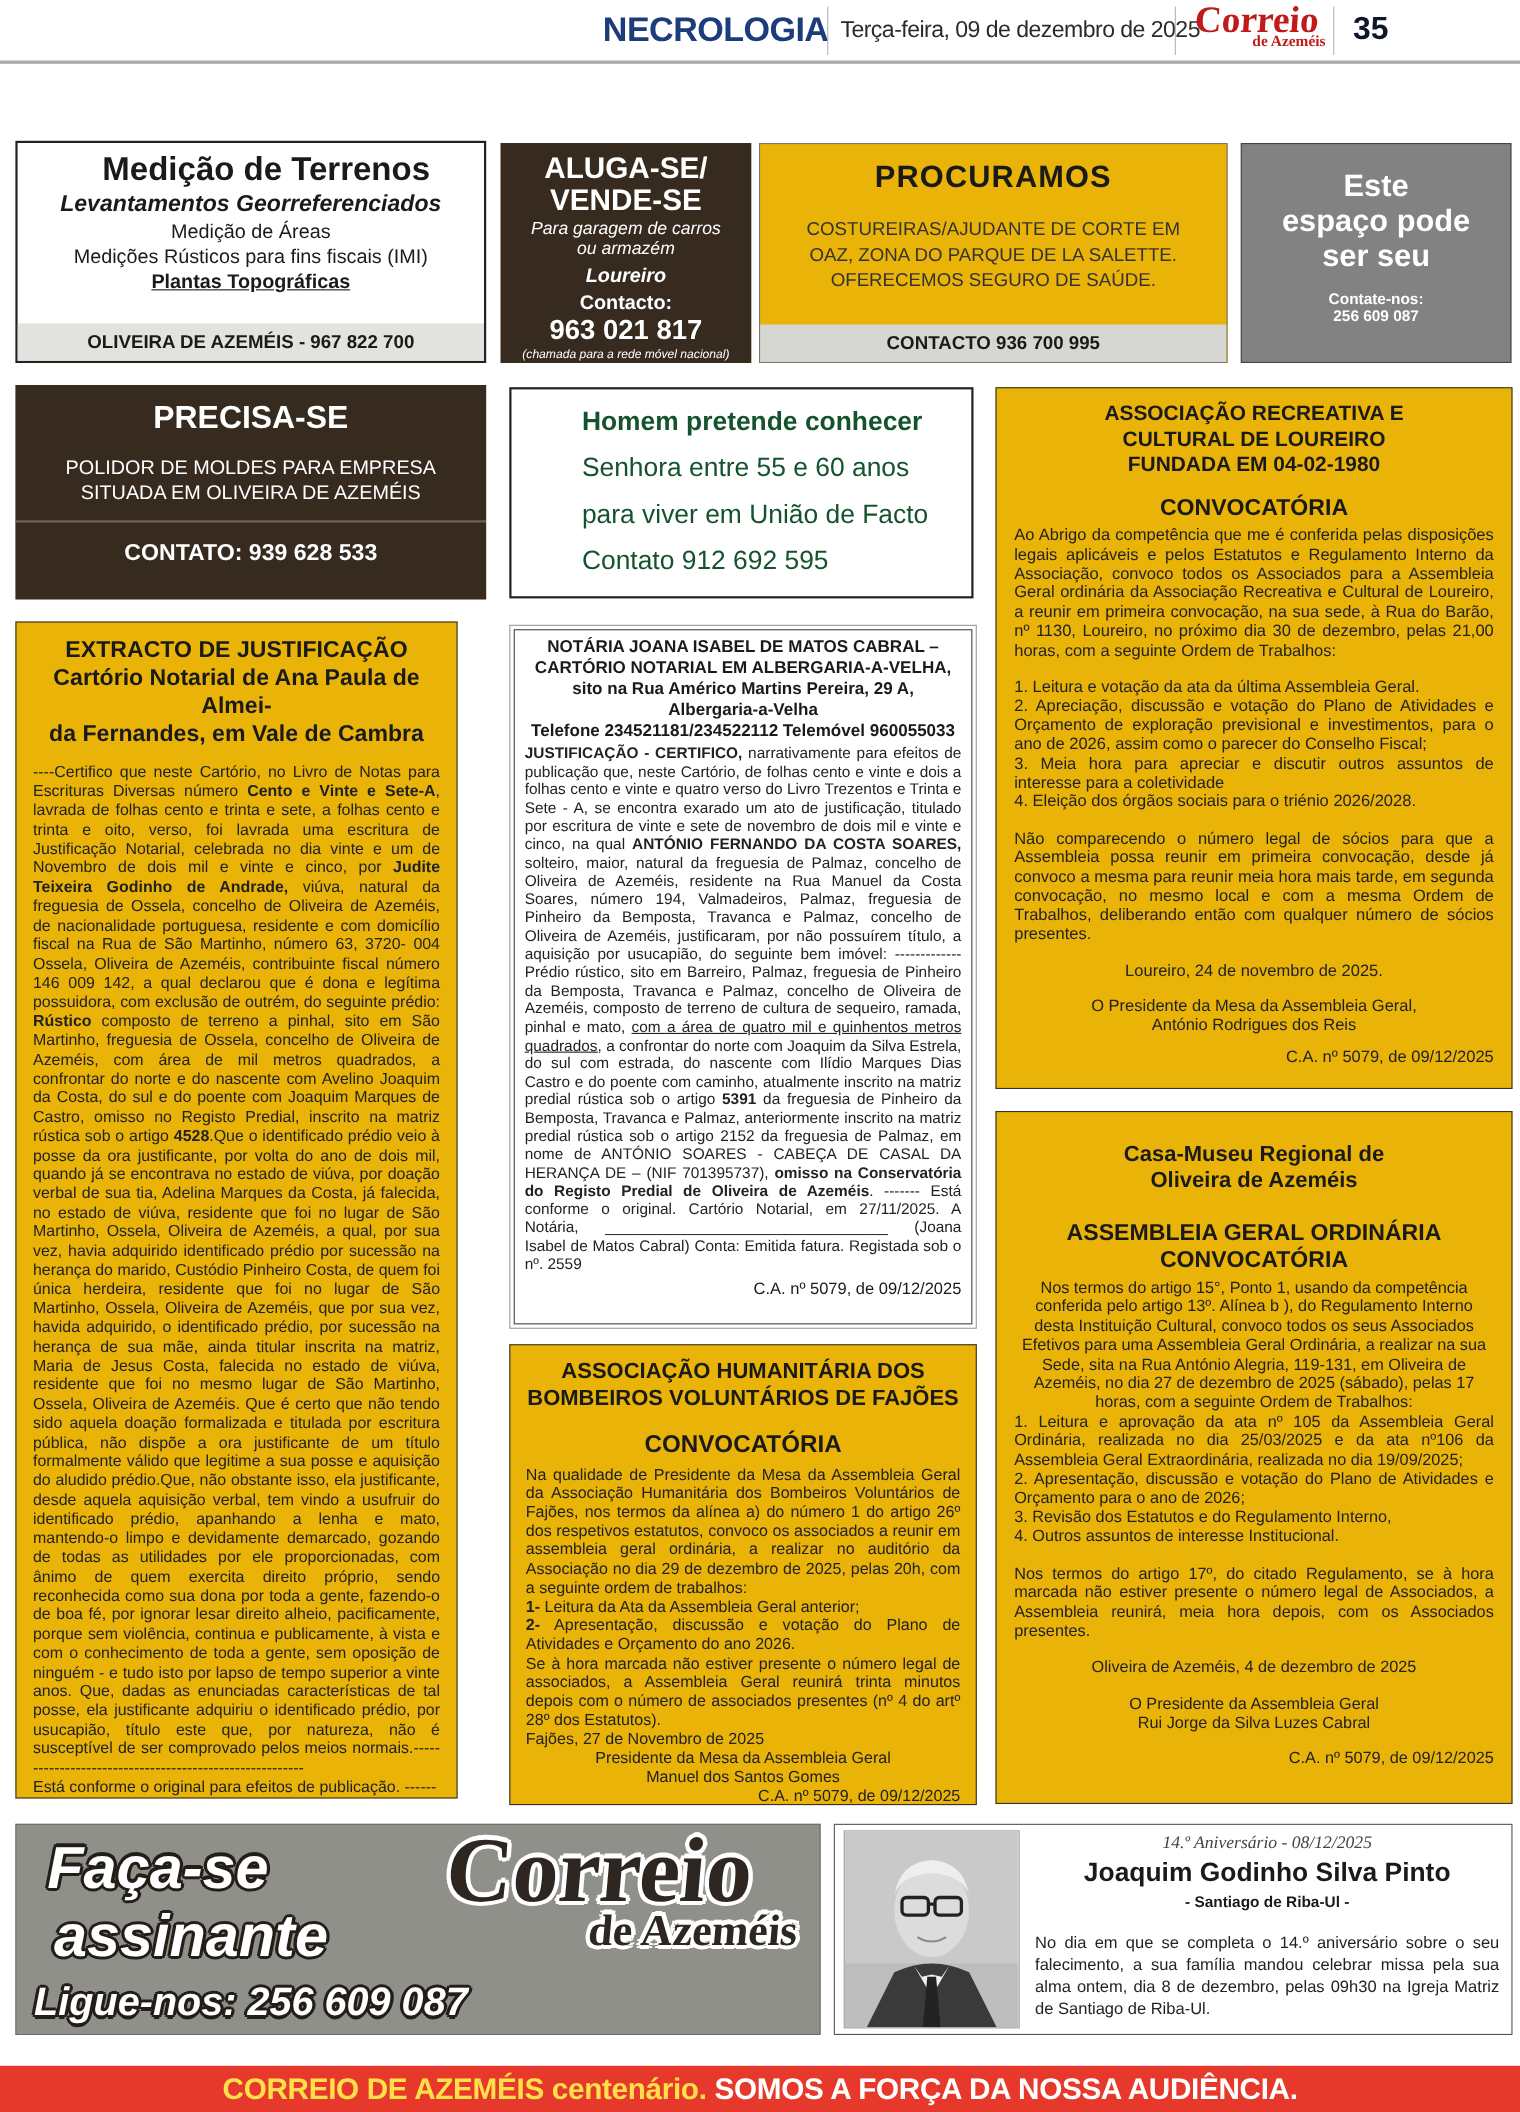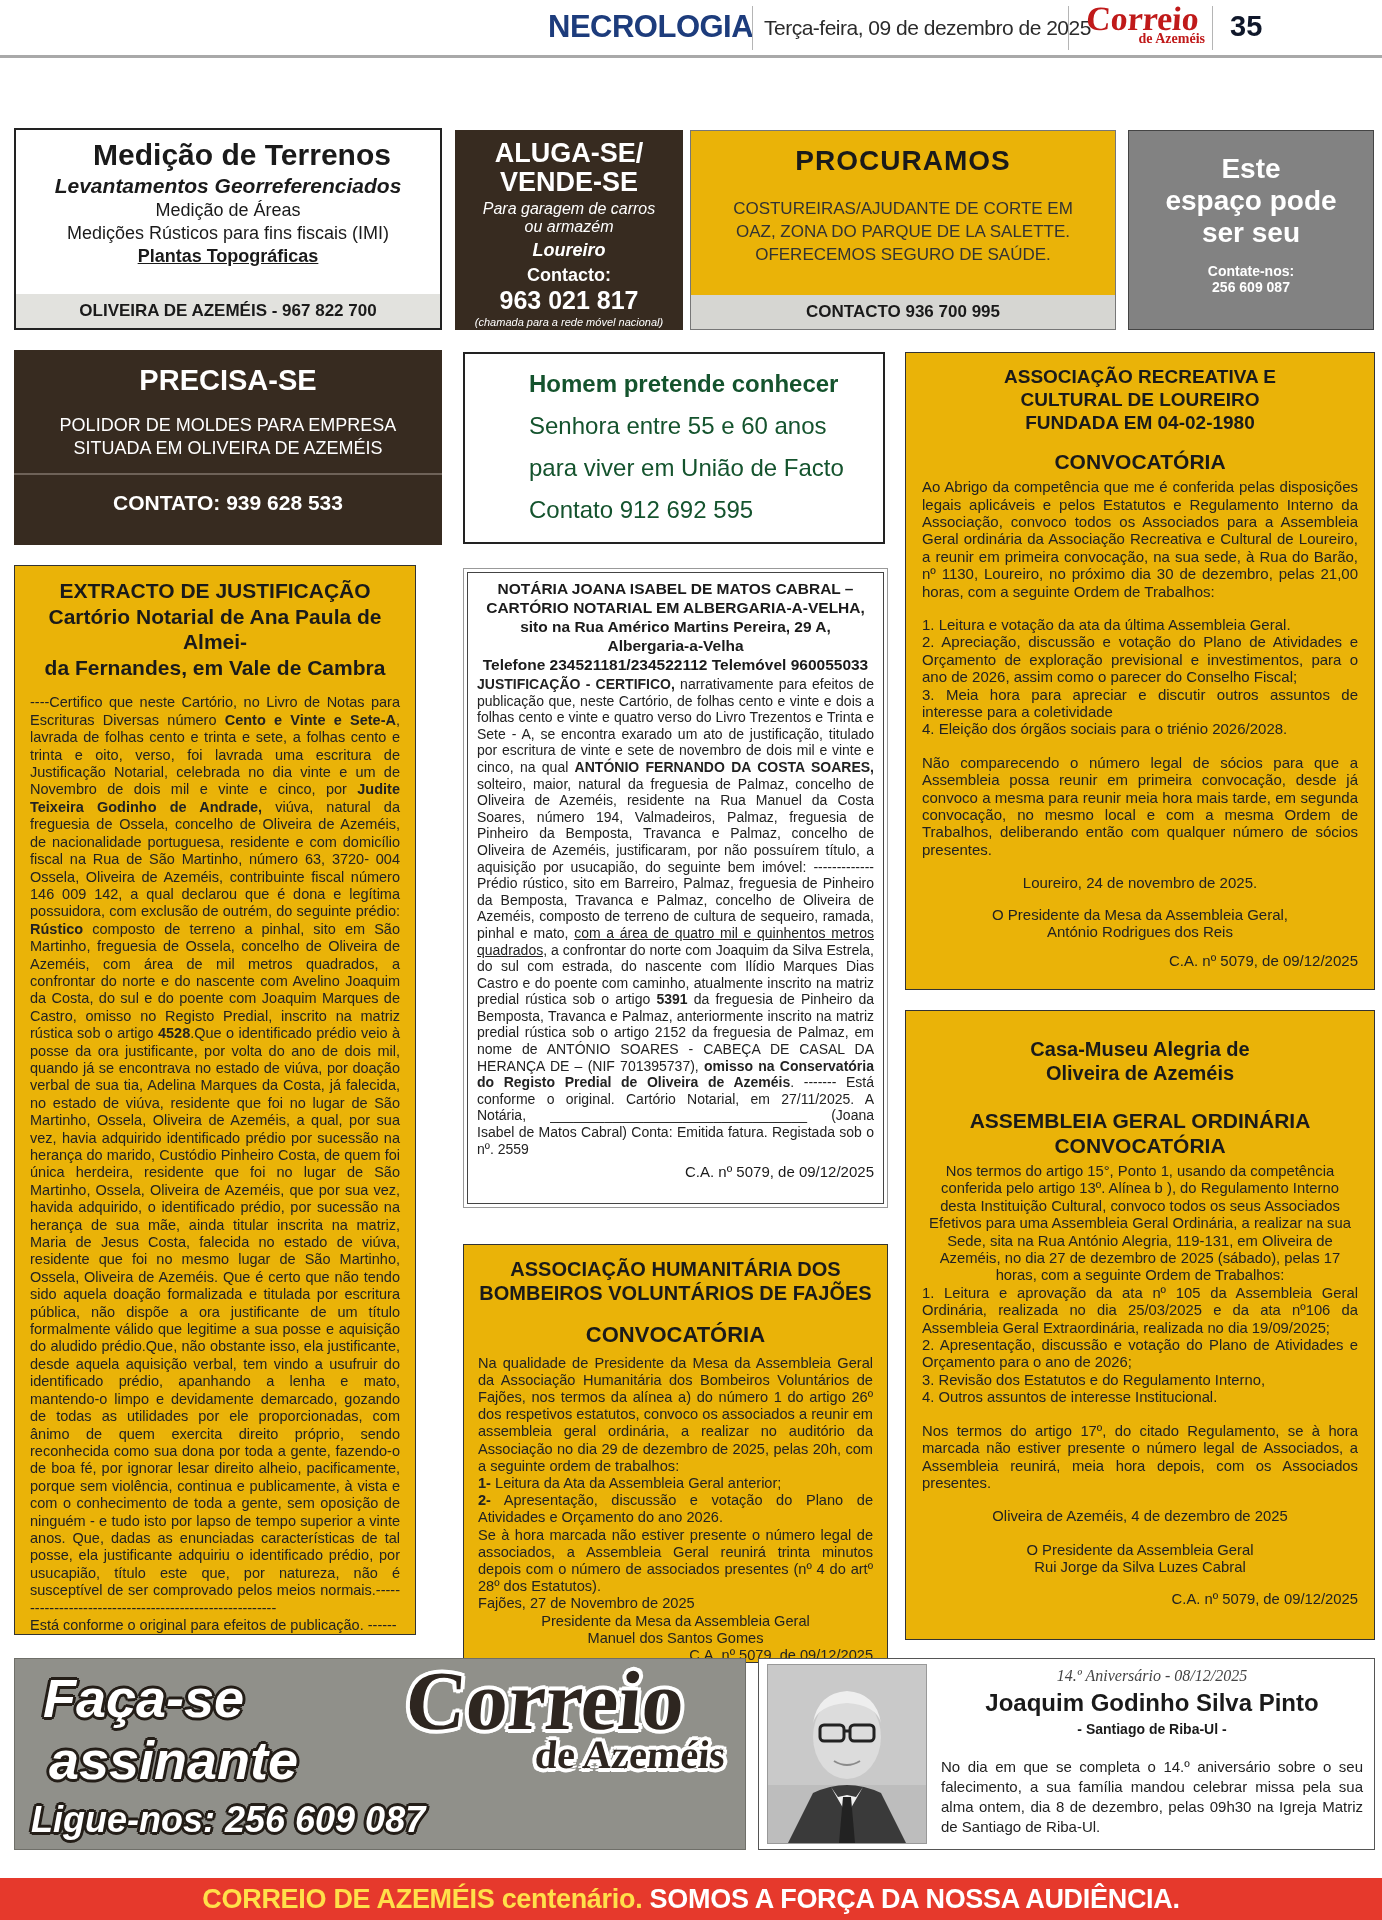--- a/index.html
+++ b/index.html
@@ -126,21 +126,21 @@
           <div>CARTÓRIO NOTARIAL EM ALBERGARIA-A-VELHA,</div>
           <div>sito na Rua Américo Martins Pereira, 29 A,</div>
           <div>Albergaria-a-Velha</div>
           <div>Telefone 234521181/234522112 Telemóvel 960055033</div>
         </div>
       <div class="body-just" style="font-size:14px;line-height:16.6px;margin-top:2px;color:#222;"><span style="font-weight: 700;">JUSTIFICAÇÃO - CERTIFICO,</span><span> narrativamente para efeitos de publicação que, neste Cartório, de folhas cento e vinte e dois a folhas cento e vinte e quatro verso do Livro Trezentos e Trinta e Sete - A, se encontra exarado um ato de justificação, titulado por escritura de vinte e sete de novembro de dois mil e vinte e cinco, na qual </span><span style="font-weight: 700;">ANTÓNIO FERNANDO DA COSTA SOARES,</span><span> solteiro, maior, natural da freguesia de Palmaz, concelho de Oliveira de Azeméis, residente na Rua Manuel da Costa Soares, número 194, Valmadeiros, Palmaz, freguesia de Pinheiro da Bemposta, Travanca e Palmaz, concelho de Oliveira de Azeméis, justificaram, por não possuírem título, a aquisição por usucapião, do seguinte bem imóvel: ------------- Prédio rústico, sito em Barreiro, Palmaz, freguesia de Pinheiro da Bemposta, Travanca e Palmaz, concelho de Oliveira de Azeméis, composto de terreno de cultura de sequeiro, ramada, pinhal e mato, </span><span style="text-decoration: underline;">com a área de quatro mil e quinhentos metros quadrados,</span><span> a confrontar do norte com Joaquim da Silva Estrela, do sul com estrada, do nascente com Ilídio Marques Dias Castro e do poente com caminho, atualmente inscrito na matriz predial rústica sob o artigo </span><span style="font-weight: 700;">5391</span><span> da freguesia de Pinheiro da Bemposta, Travanca e Palmaz, anteriormente inscrito na matriz predial rústica sob o artigo 2152 da freguesia de Palmaz, em nome de ANTÓNIO SOARES - CABEÇA DE CASAL DA HERANÇA DE – (NIF 701395737), </span><span style="font-weight: 700;">omisso na Conservatória do Registo Predial de Oliveira de Azeméis</span><span>. ------- Está conforme o original. Cartório Notarial, em 27/11/2025. A Notária, _________________________________ (Joana Isabel de Matos Cabral) Conta: Emitida fatura. Registada sob o nº. 2559</span></div>
       <div class="al-r" style="font-size:15px;margin-top:6px;">C.A. nº 5079, de 09/12/2025</div>
     </div>
   </div>
 
-  <div class="abs box" style="left:463px;top:1222px;width:425px;height:419px;border-color:#333;padding:12px 14px;margin-top:22px;">
+  <div class="abs box" style="left:463px;top:1222px;width:425px;height:419px;border-color:#333;padding:12px 14px;">
     <div class="notice-title" style="font-size:20px;">
         <div>ASSOCIAÇÃO HUMANITÁRIA DOS</div>
         <div>BOMBEIROS VOLUNTÁRIOS DE FAJÕES</div>
       </div>
     <div class="notice-title" style="font-size:22px;margin-top:16px;">CONVOCATÓRIA</div>
     <div style="font-size:14.6px;line-height:17.2px;margin-top:6px;color:#222;">
         <div class="para al-j">Na qualidade de Presidente da Mesa da Assembleia Geral da Associação Humanitária dos Bombeiros Voluntários de Fajões, nos termos da alínea a) do número 1 do artigo 26º dos respetivos estatutos, convoco os associados a reunir em assembleia geral ordinária, a realizar no auditório da Associação no dia 29 de dezembro de 2025, pelas 20h, com a seguinte ordem de trabalhos:</div>
         <div class="para al-l"><span style="font-weight: 700;">1-</span><span> Leitura da Ata da Assembleia Geral anterior;</span></div>
         <div class="para al-j"><span style="font-weight: 700;">2-</span><span> Apresentação, discussão e votação do Plano de Atividades e Orçamento do ano 2026.</span></div>
         <div class="para al-j">Se à hora marcada não estiver presente o número legal de associados, a Assembleia Geral reunirá trinta minutos depois com o número de associados presentes (nº 4 do artº 28º dos Estatutos).</div>
@@ -167,21 +167,21 @@
         <div class="para al-j" style="margin-top: 16px;">Não comparecendo o número legal de sócios para que a Assembleia possa reunir em primeira convocação, desde já convoco a mesma para reunir meia hora mais tarde, em segunda convocação, no mesmo local e com a mesma Ordem de Trabalhos, deliberando então com qualquer número de sócios presentes.</div>
         <div class="para al-c" style="margin-top: 16px;">Loureiro, 24 de novembro de 2025.</div>
         <div class="para al-c" style="margin-top: 14px;">O Presidente da Mesa da Assembleia Geral,</div>
         <div class="para al-c">António Rodrigues dos Reis</div>
         <div class="para al-r" style="margin-top: 12px;">C.A. nº 5079, de 09/12/2025</div>
       </div>
   </div>
 
   <div class="abs box" style="left:905px;top:1010px;width:470px;height:630px;border-color:#333;padding:14px 16px;">
     <div class="notice-title" style="font-size:20px;margin-top:12px;">
-        <div>Casa-Museu Alegria de</div>
+        <div>Casa-Museu Regional de</div>
         <div>Oliveira de Azeméis</div>
       </div>
     <div class="notice-title" style="font-size:21px;margin-top:22px;">
         <div>ASSEMBLEIA GERAL ORDINÁRIA</div>
         <div>CONVOCATÓRIA</div>
       </div>
     <div style="font-size:14.8px;line-height:17.4px;margin-top:4px;color:#222;">
         <div class="para al-c">Nos termos do artigo 15°, Ponto 1, usando da competência conferida pelo artigo 13º. Alínea b ), do Regulamento Interno desta Instituição Cultural, convoco todos os seus Associados Efetivos para uma Assembleia Geral Ordinária, a realizar na sua Sede, sita na Rua António Alegria, 119-131, em Oliveira de Azeméis, no dia 27 de dezembro de 2025 (sábado), pelas 17 horas, com a seguinte Ordem de Trabalhos:</div>
         <div class="para al-j">1. Leitura e aprovação da ata nº 105 da Assembleia Geral Ordinária, realizada no dia 25/03/2025 e da ata nº106 da Assembleia Geral Extraordinária, realizada no dia 19/09/2025;</div>
         <div class="para al-j">2. Apresentação, discussão e votação do Plano de Atividades e Orçamento para o ano de 2026;</div>

